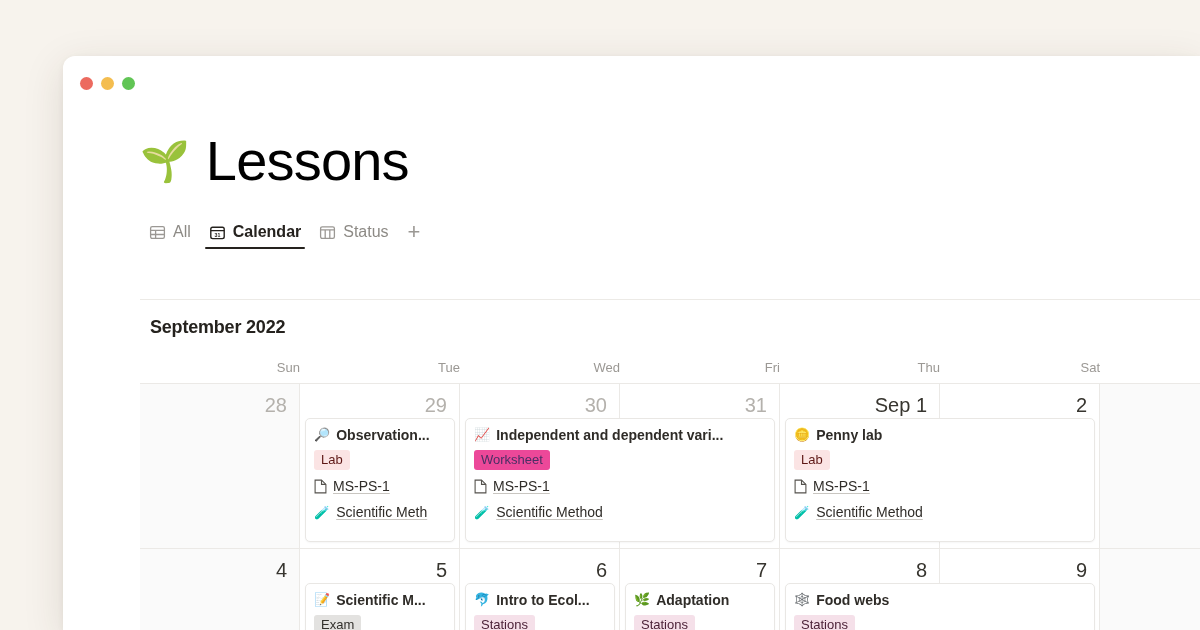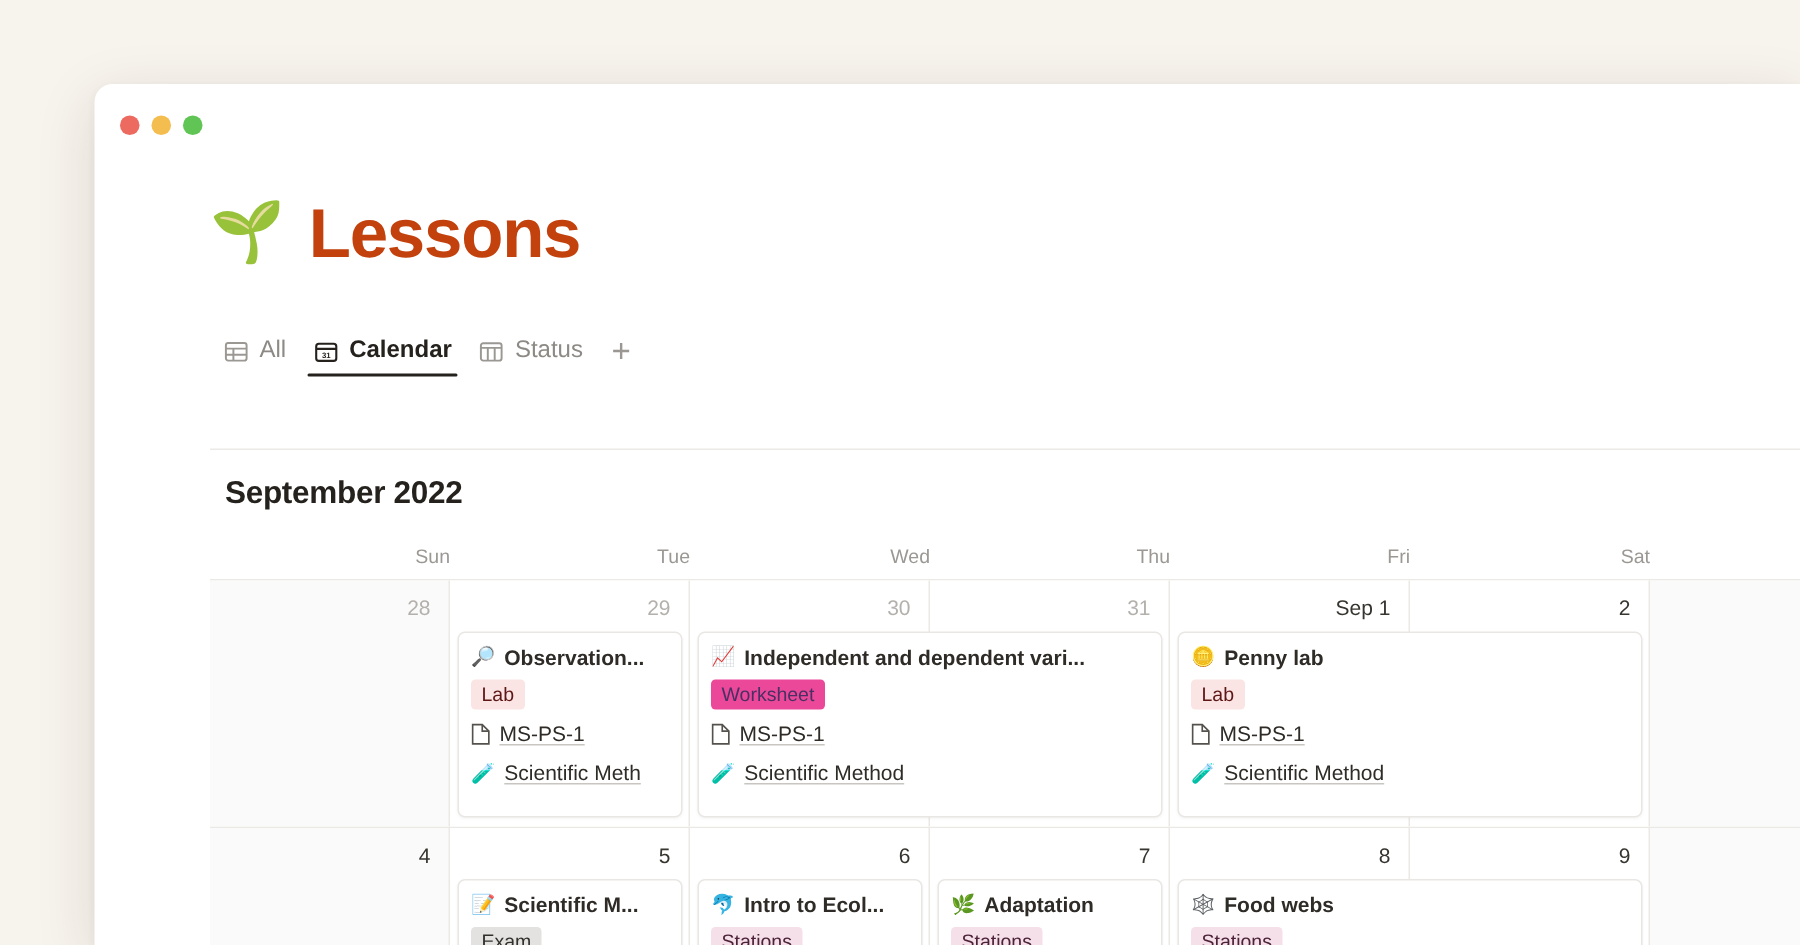--- a/index.html
+++ b/index.html
@@ -29,28 +29,28 @@
   .dot { width: 13px; height: 13px; border-radius: 50%; }
   .dot.red    { background: #ec6a5f; }
   .dot.yellow { background: #f4bd4f; }
   .dot.green  { background: #61c555; }
 
   
   .page-head { padding: 20px 0 0 77px; }
   .title-row { display: flex; align-items: center; gap: 16px; }
   .title-emoji { font-size: 40px; line-height: 1; }
   .page-title {
-    font-size: 46px; font-weight: bold; color: #c2410c;
+    font-size: 56px; font-weight: normal; color: #000000;
     letter-spacing: -0.8px;
   }
 
   
   .tabs {
     display: flex; align-items: flex-end; gap: 0;
-    margin-top: 39px; padding-left: 0;
+    margin-top: 26px; padding-left: 0;
     position: relative;
   }
   .tab {
     display: flex; align-items: center; gap: 7px;
     padding: 4px 9px 8px 9px;
     font-size: 16px; color: #8d8a85; cursor: pointer;
     position: relative;
   }
   .tab .tabicon { width: 17px; height: 17px; display: block; flex: 0 0 17px; }
   .tab .tabicon svg { display: block; }
@@ -64,21 +64,21 @@
     line-height: 18px; cursor: pointer; font-weight: 300;
   }
   .tabs-rule {
     position: absolute; left: 77px; right: 0; top: 243px;
     height: 1px; background: #eceae6;
   }
 
   
   .cal { position: absolute; left: 77px; right: 0; top: 244px; bottom: 0; }
   .month {
-    font-size: 21px; font-weight: bold; color: #25221e;
+    font-size: 18px; font-weight: bold; color: #25221e;
     padding: 17px 0 0 10px; letter-spacing: -0.2px;
   }
   .weekdays {
     display: grid;
     grid-template-columns: repeat(7, 160px);
     margin-top: 16px;
     border-bottom: 1px solid #ebe9e6;
   }
   .weekday {
     font-size: 13px; color: #9b9894; text-align: right;
@@ -94,21 +94,21 @@
     border-bottom: 1px solid #ebe9e6;
   }
   .daycell {
     border-right: 1px solid #ebe9e6;
     position: relative;
     background: #ffffff;
   }
   .daycell.weekend { background: #fafafa; }
   .daynum {
     position: absolute; top: 10px; right: 12px;
-    font-size: 14px; color: #b4b1ac;
+    font-size: 20px; color: #b4b1ac;
   }
   .daynum.current { color: #37352f; font-weight: 500; text-align: center; }
 
   
   .events { position: absolute; left: 0; top: 34px; right: 0; height: 131px; pointer-events: none; }
   .event {
     position: absolute;
     background: #ffffff;
     border: 1px solid #e9e7e4;
     border-radius: 5px;
@@ -202,22 +202,22 @@
 
     <div class="tabs-rule"></div>
 
     <div class="cal">
       <div class="month">September 2022</div>
 
       <div class="weekdays">
         <div class="weekday">Sun</div>
         <div class="weekday">Tue</div>
         <div class="weekday">Wed</div>
+        <div class="weekday">Fri</div>
         <div class="weekday">Thu</div>
-        <div class="weekday">Fri</div>
         <div class="weekday">Sat</div>
       </div>
 
       <div class="weeks" id="weeks">
           <div class="week">
             <div class="daycell weekend">
               <div class="daynum">28</div>
             </div>
             <div class="daycell">
               <div class="daynum">29</div>

